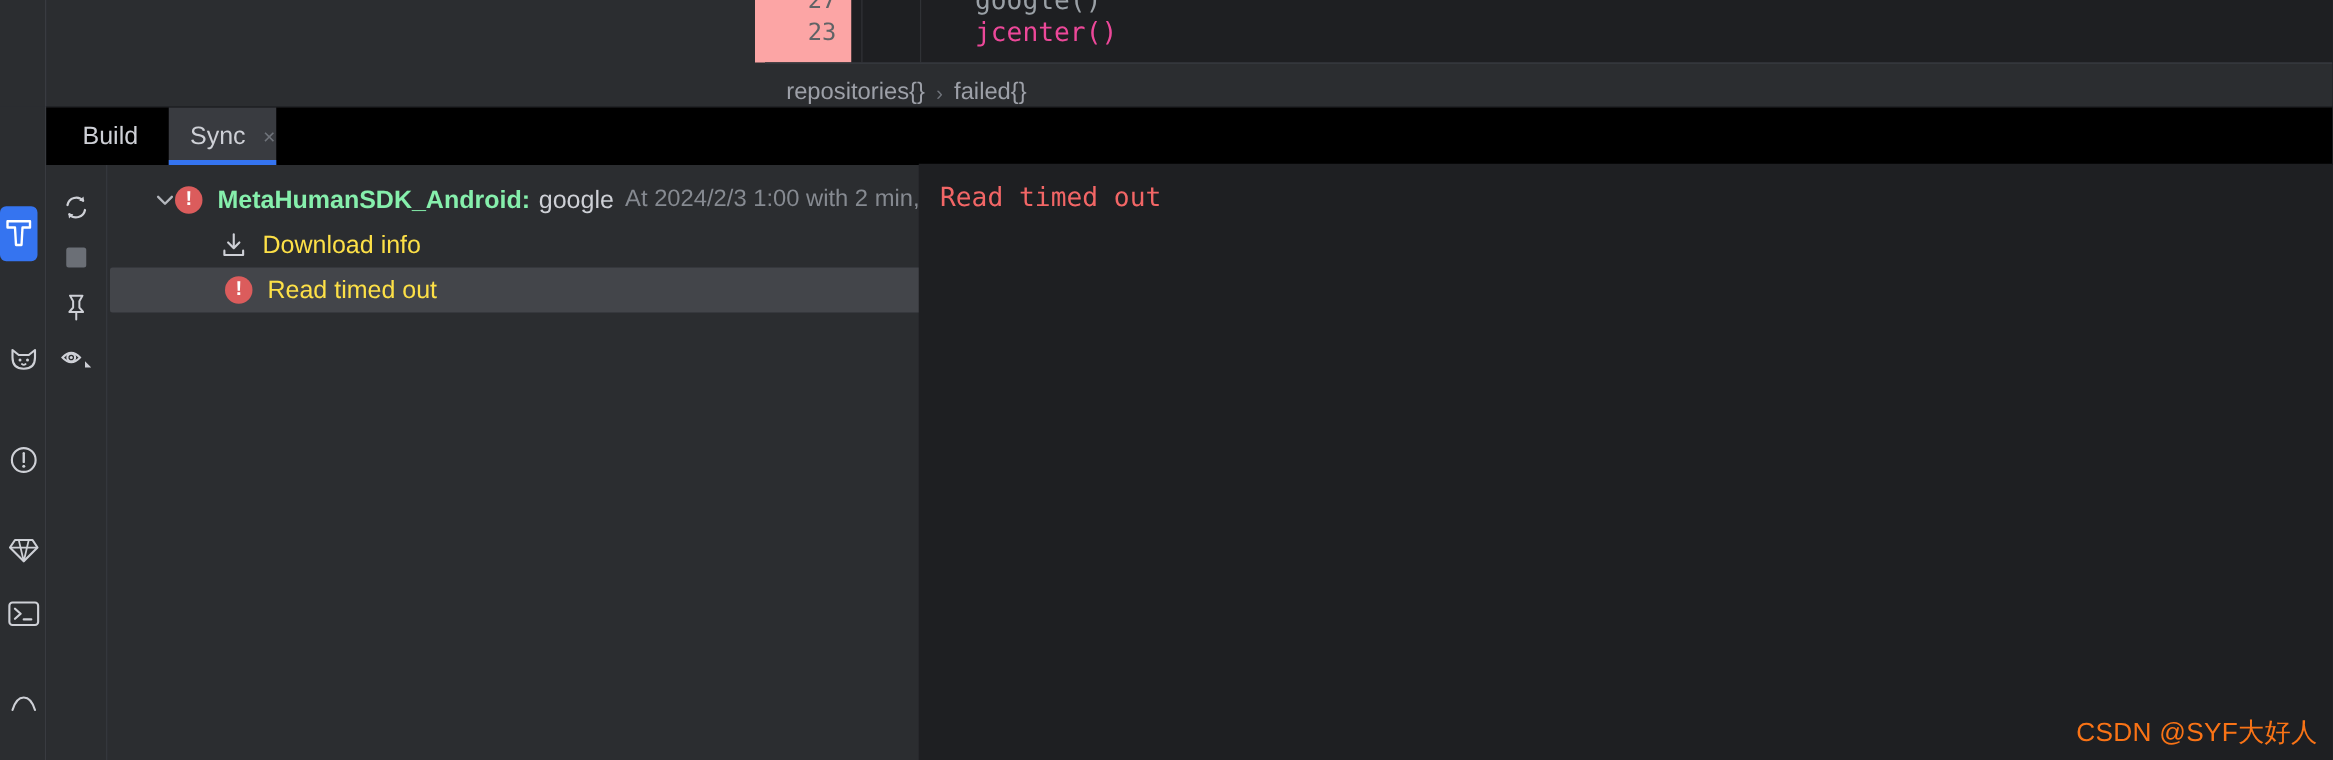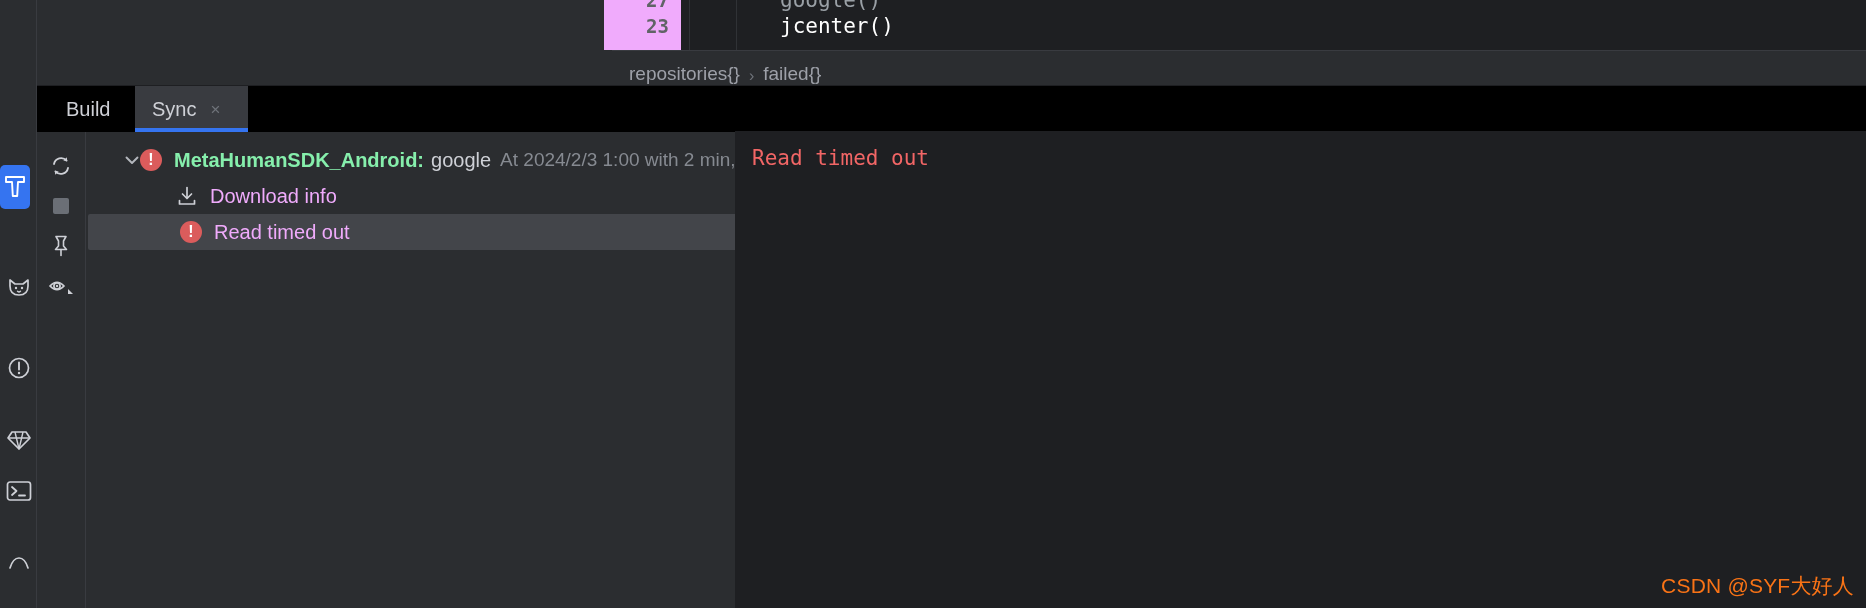--- a/index.html
+++ b/index.html
@@ -23,41 +23,40 @@
   .editor-left-gutter {
     position: absolute; left: 0; top: 0; width: 37px; height: 85px;
     background: #2b2d30; border-right: 1px solid #393b40;
   }
   .editor-pane {
     position: absolute; left: 612px; top: 0; right: 0; height: 50px;
     background: #1e1f22;
   }
   .code-linenum-col {
     position: absolute; left: 604px; top: 0; width: 77px; height: 50px;
-    background: #f0abfc;
-    font-weight: bold;
+    background: #fca5a5;
   }
   .code-fold-col {
     position: absolute; left: 689px; top: 0; width: 48px; height: 50px;
     background: #1e1f22;
     border-left: 1px solid #303236;
     border-right: 1px solid #303236;
   }
   .lnum {
     position: absolute; right: 12px;
     color: #606366; font-size: 19px;
     font-family: "DejaVu Sans Mono", monospace;
     text-align: right;
   }
   .lnum.l27 { top: -11px; }
   .lnum.l28 { top: 15px; }
   .code-line {
     position: absolute; left: 780px;
     font-family: "DejaVu Sans Mono", monospace;
-    font-size: 21px; color: #ffffff;
+    font-size: 21px; color: #ec4899;
     white-space: pre;
   }
   .code-line.c27 { top: -12px; color: #9aa0a6; }
   .code-line.c28 { top: 14px; }
 
   .breadcrumb-bar {
     position: absolute; left: 612px; top: 50px; right: 0; height: 35px;
     background: #2b2d30;
     border-top: 1px solid #393b40;
     display: flex; align-items: flex-end;
@@ -78,21 +77,21 @@
   }
   .tab {
     position: absolute; top: 0; height: 46px;
     display: flex; align-items: center;
     padding: 0 17px;
     font-size: 20px; color: #ced0d6;
     cursor: default;
   }
   .tab.build { left: 12px; }
   .tab.sync {
-    left: 98px; background: #393b40; padding-right: 28px;
+    left: 98px; background: #393b40; padding-right: 1px;
   }
   .tab.sync .tab-underline {
     position: absolute; left: 0; right: 0; bottom: 0; height: 4px;
     background: #3574f0;
   }
   .tab-close {
     margin-left: 14px; color: #6f737a; font-size: 17px; line-height: 1;
   }
 
   
@@ -145,21 +144,21 @@
     font-size: 20px; color: #86efac; font-weight: bold;
     margin-left: 12px;
   }
   .node-status {
     font-size: 20px; color: #ced0d6; margin-left: 7px;
   }
   .node-meta {
     font-size: 19px; color: #868a91; margin-left: 9px;
   }
   .leaf-label {
-    font-size: 20px; color: #f0abfc; margin-left: 12px;
+    font-size: 20px; color: #fde047; margin-left: 12px;
   }
   .dl-icon { margin-left: 90px; display: flex; align-items: center; }
   .row2-indent { margin-left: 92px; display: flex; align-items: center; }
 
   
   .console {
     position: absolute; left: 735px; top: 131px; right: 0; bottom: 0;
     background: #1e1f22;
   }
   .console-line {

